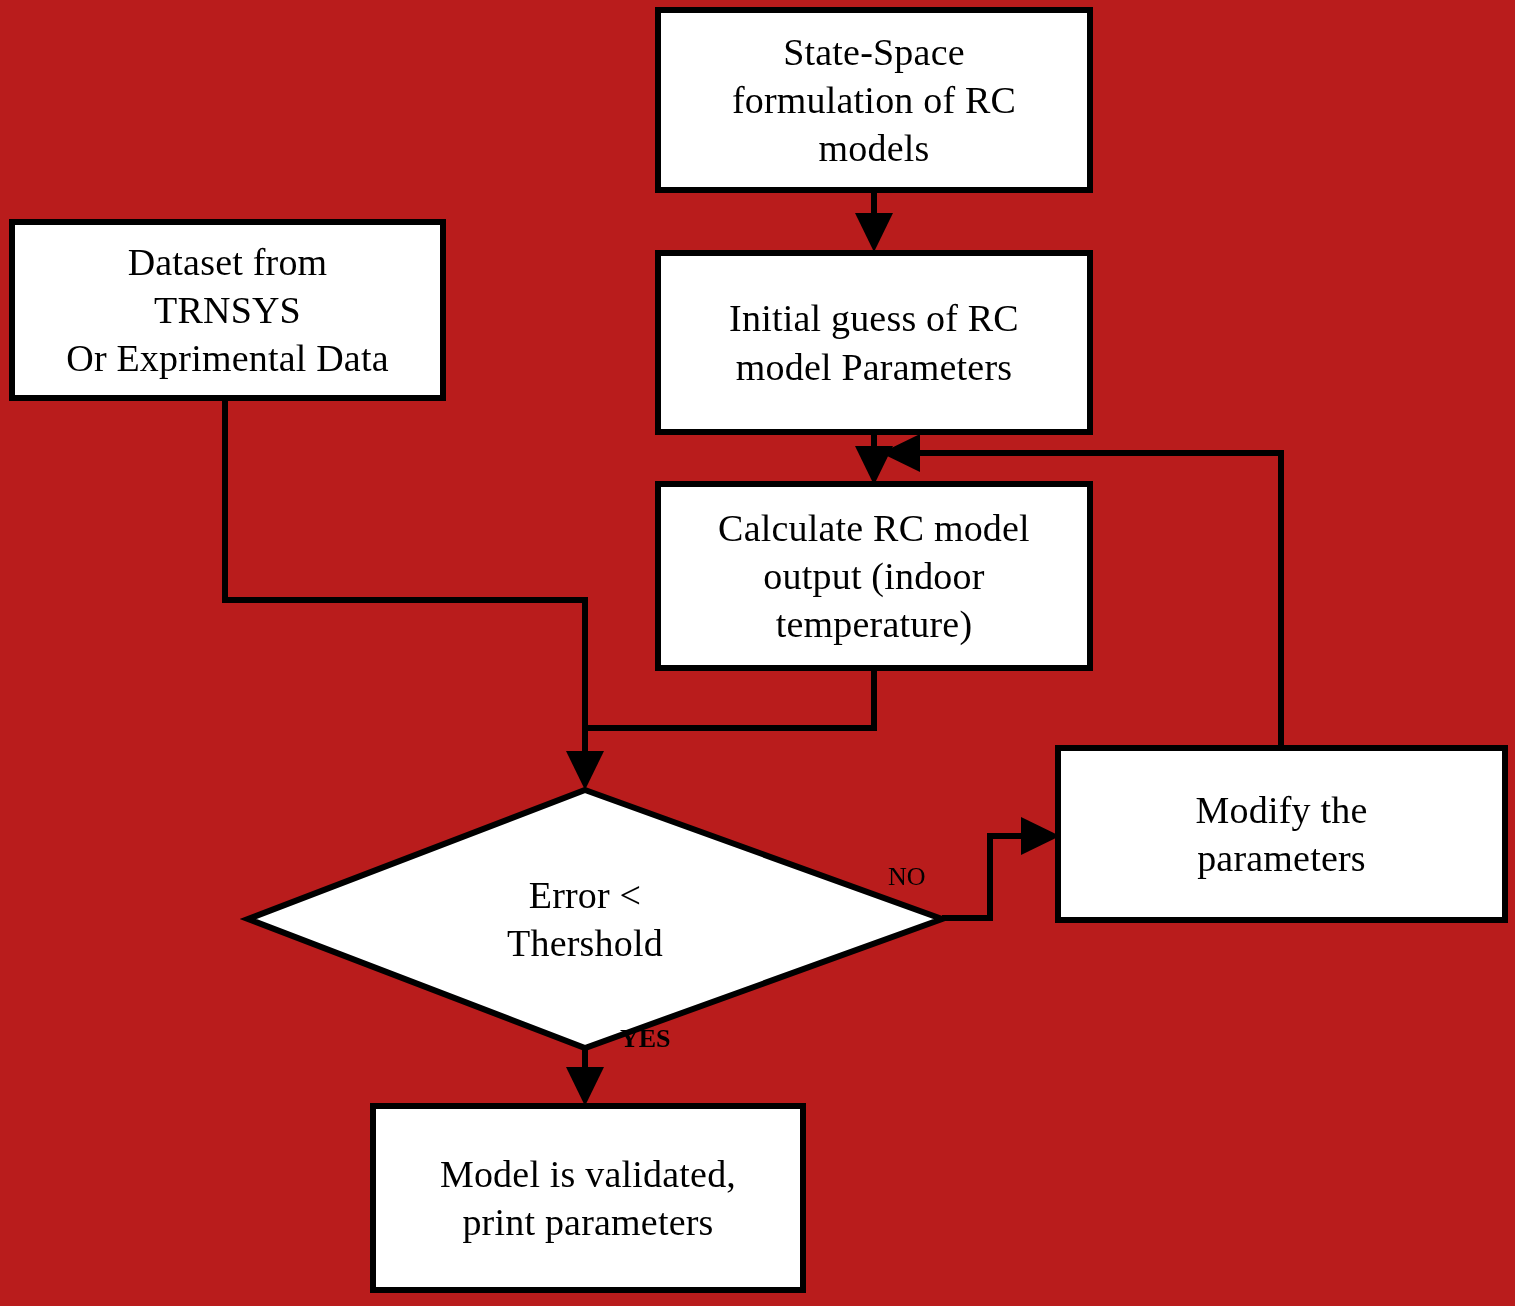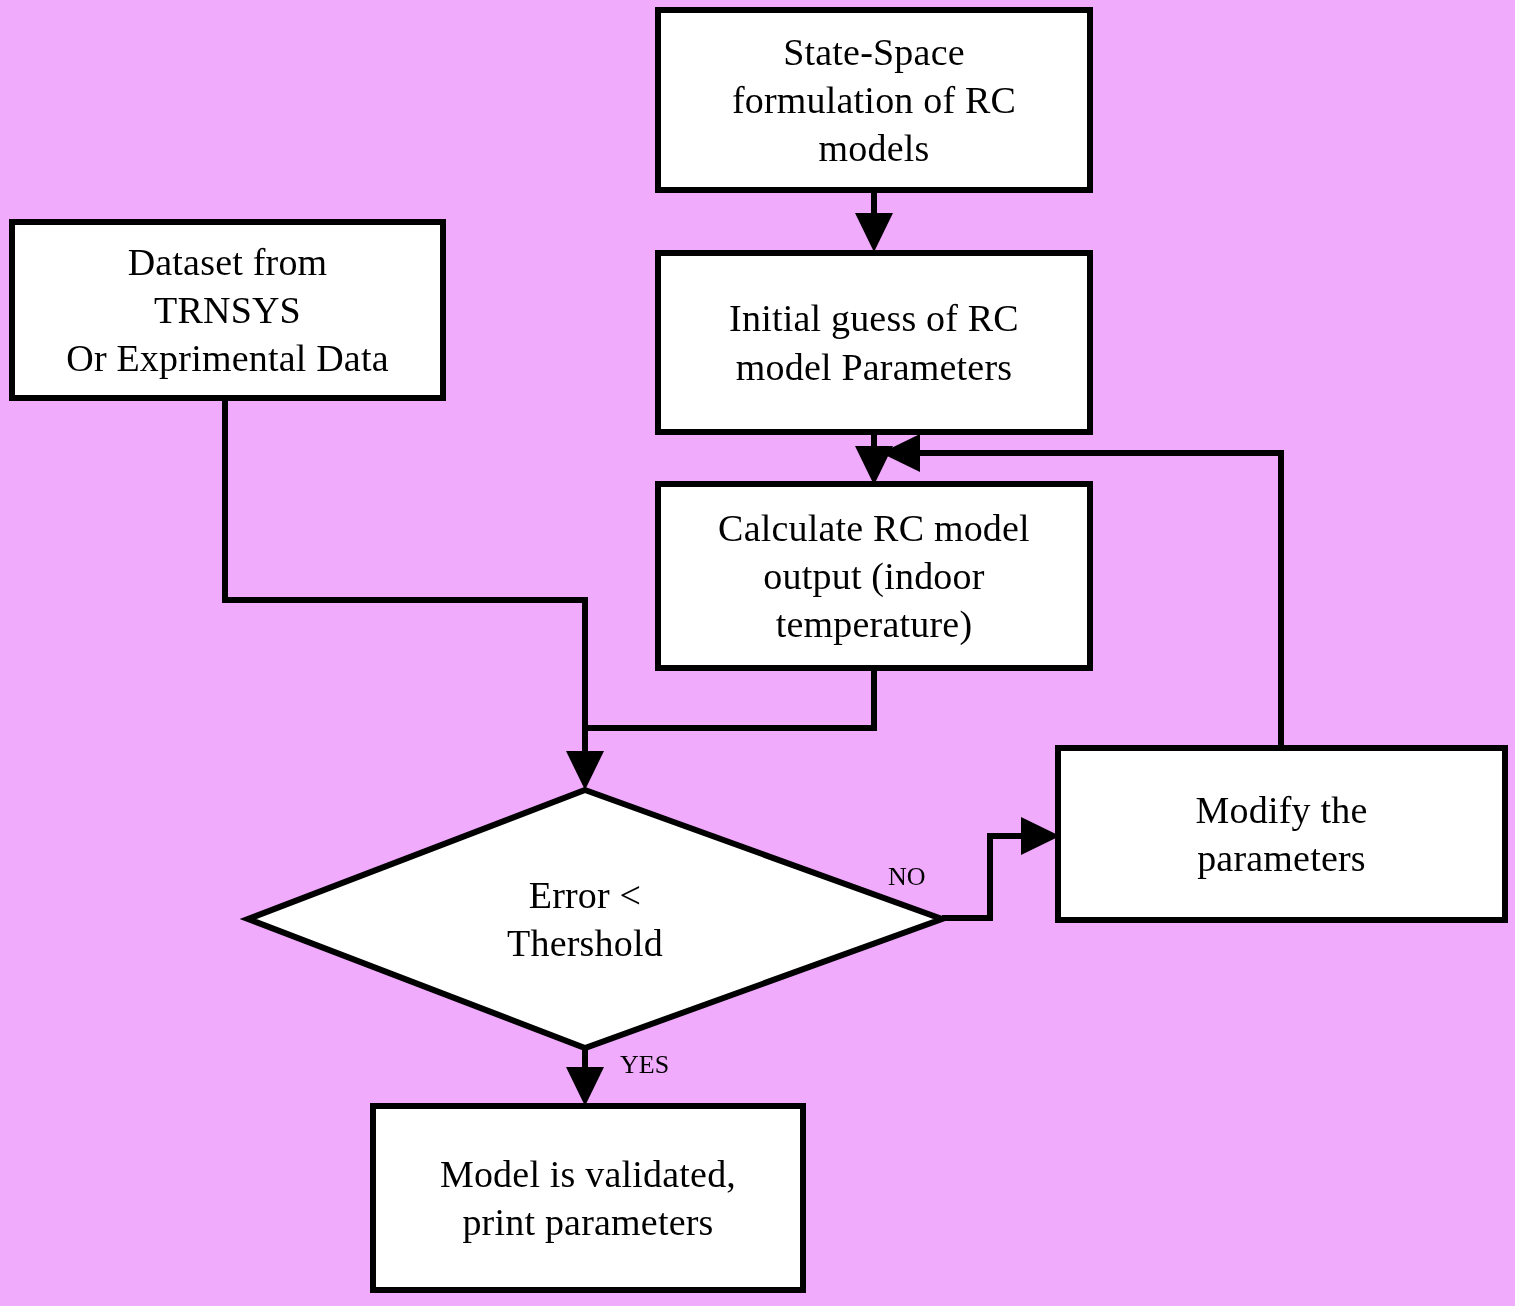--- a/index.html
+++ b/index.html
@@ -5,21 +5,21 @@
 <style>
   html, body {
     margin: 0;
     padding: 0;
     background: #ffffff;
   }
   #page {
     position: relative;
     width: 1515px;
     height: 1306px;
-    background: #f0abfc;
+    background: #b91c1c;
     overflow: hidden;
     font-family: "Liberation Serif", "DejaVu Serif", serif;
   }
   svg.flow {
     position: absolute;
     left: 0;
     top: 0;
     width: 1515px;
     height: 1306px;
   }
@@ -144,15 +144,15 @@
 temperature)</div>
 
   <div class="node-text" style="left:379px; top:1112px; width:418px; height:172px;">Model is validated,
 print parameters</div>
 
   <div class="node-text" style="left:1064px; top:754px; width:435px; height:160px;">Modify the
 parameters</div>
 
   <div class="edge-label" style="left:888px; top:864px;">NO</div>
 
-  <div class="edge-label" style="left:620px; top:1052px;">YES</div>
+  <div class="edge-label" style="left:620px; top:1026px;font-weight:bold;">YES</div>
 
 </div>
 
 </body></html>

